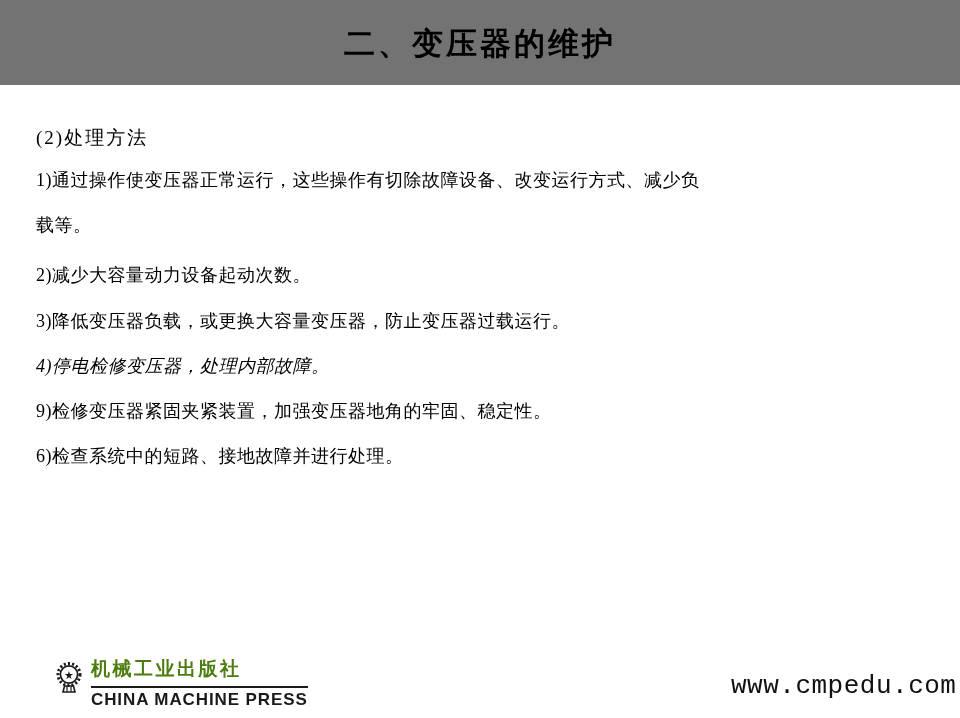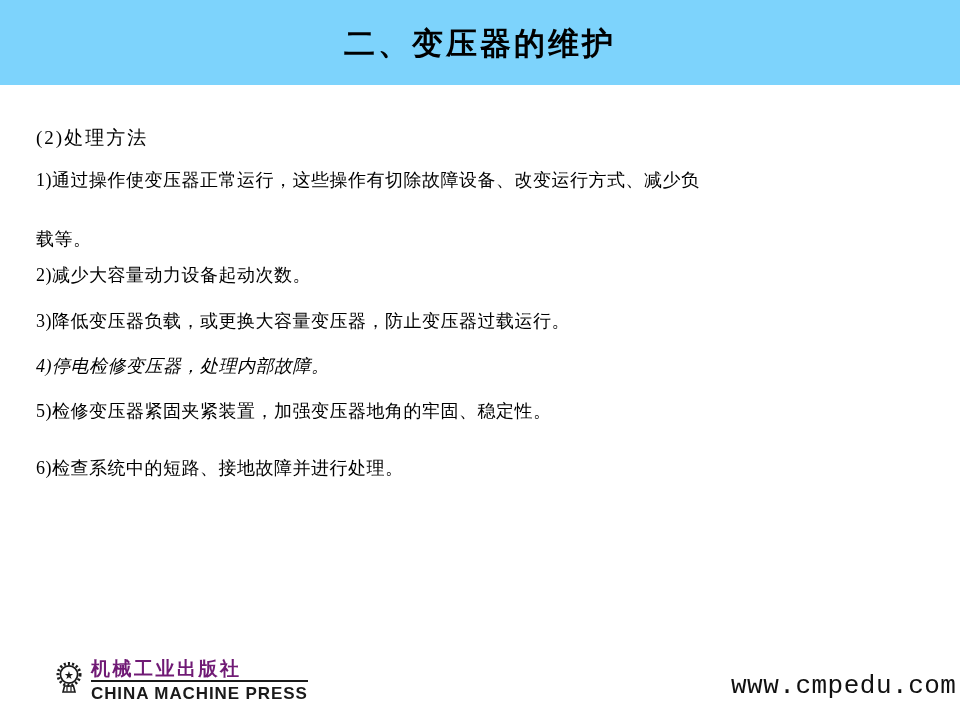--- a/index.html
+++ b/index.html
@@ -12,21 +12,21 @@
     font-family: "Liberation Serif", serif;
     color: #000000;
   }
 
   
   .header-band {
     position: absolute;
     top: 0; left: 0;
     width: 100%;
     height: 85px;
-    background: #7dd3fc;
+    background: #737373;
   }
   .slide-title {
     margin: 0;
     padding-top: 23px;
     text-align: center;
     font-family: "Liberation Sans", sans-serif;
     font-weight: bold;
     font-size: 31px;
     letter-spacing: 3px;
     color: #000000;
@@ -36,46 +36,46 @@
   .txt {
     position: absolute;
     left: 36px;
     white-space: nowrap;
     font-size: 18px;
     letter-spacing: 0.5px;
     line-height: 1;
   }
   .section-heading { top: 128px; font-size: 19px; letter-spacing: 2px; text-align: right; }
   .bl0 { top: 171px; }
-  .bl1 { top: 230px; }
+  .bl1 { top: 216px; }
   .bl2 { top: 266px; }
   .bl3 { top: 312px; text-align: center; }
   .bl4 { top: 357px; font-style: italic; }
   .bl5 { top: 402px; }
-  .bl6 { top: 459px; }
+  .bl6 { top: 447px; }
 
   
   .logo-group {
     position: absolute;
     left: 54px;
     top: 659px;
     display: flex;
     align-items: flex-start;
     gap: 7px;
   }
   .logo-icon { display: block; margin-top: 2px; }
   .logo-text { display: flex; flex-direction: column; }
   .publisher-cn {
     font-family: "Liberation Sans", sans-serif;
     font-weight: bold;
     font-size: 19px;
     letter-spacing: 2.5px;
-    color: #701a75;
+    color: #4d7c0f;
     border-bottom: 2.5px solid #1a1a1a;
-    padding-bottom: 1px;
+    padding-bottom: 7px;
     line-height: 1.05;
   }
   .publisher-en {
     font-family: "Liberation Sans", sans-serif;
     font-weight: bold;
     font-size: 17px;
     letter-spacing: 0.9px;
     color: #1a1a1a;
     margin-top: 2px;
     white-space: nowrap;
@@ -99,21 +99,21 @@
     <h1 class="slide-title">二、变压器的维护</h1>
   </div>
 
   <div>
     <div class="txt section-heading">(2)处理方法</div>
     <div class="txt bl0">1)通过操作使变压器正常运行，这些操作有切除故障设备、改变运行方式、减少负</div>
     <div class="txt bl1">载等。</div>
     <div class="txt bl2">2)减少大容量动力设备起动次数。</div>
     <div class="txt bl3">3)降低变压器负载，或更换大容量变压器，防止变压器过载运行。</div>
     <div class="txt bl4">4)停电检修变压器，处理内部故障。</div>
-    <div class="txt bl5">5)检修变压器紧固夹紧装置，加强变压器地角的牢固、稳定性。</div>
+    <div class="txt bl5">9)检修变压器紧固夹紧装置，加强变压器地角的牢固、稳定性。</div>
     <div class="txt bl6">6)检查系统中的短路、接地故障并进行处理。</div>
   </div>
 
   <div>
     <div class="logo-group">
       <svg class="logo-icon" width="30" height="34" viewBox="0 0 30 34" aria-hidden="true">
 
         <circle cx="15" cy="13.5" r="11" fill="none" stroke="#1a1a1a" stroke-width="3" stroke-dasharray="2.1 2.1"></circle>
 
         <circle cx="15" cy="13.5" r="8.6" fill="#ffffff" stroke="#1a1a1a" stroke-width="1.7"></circle>

